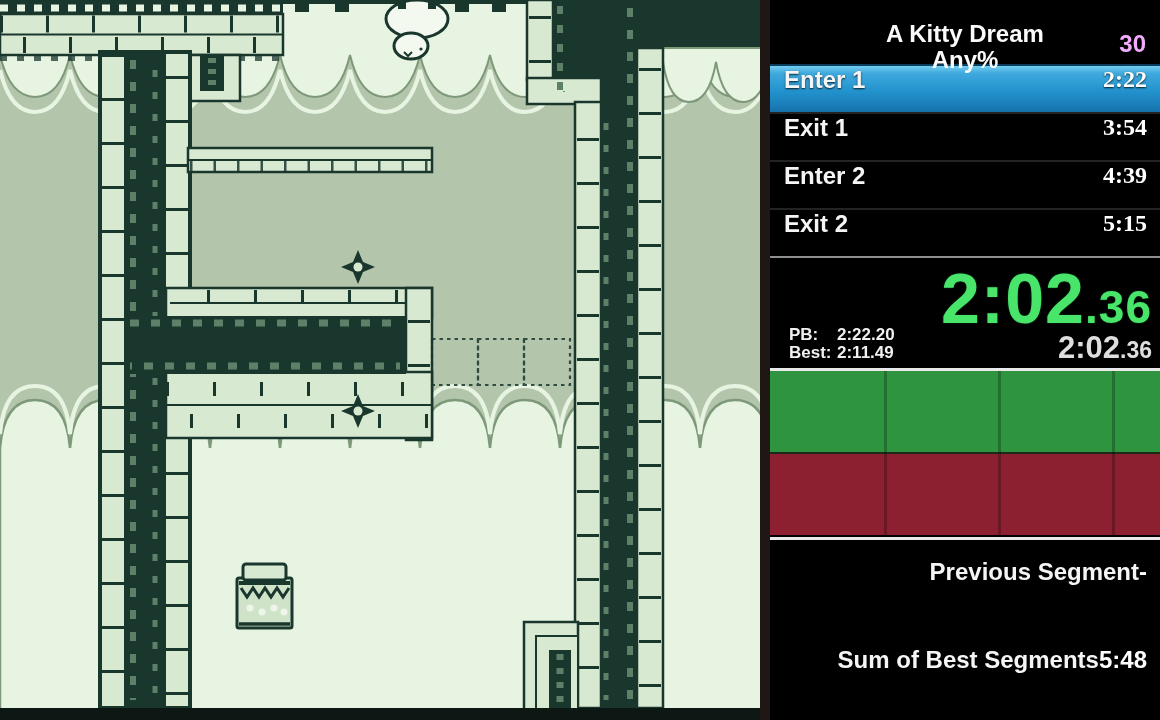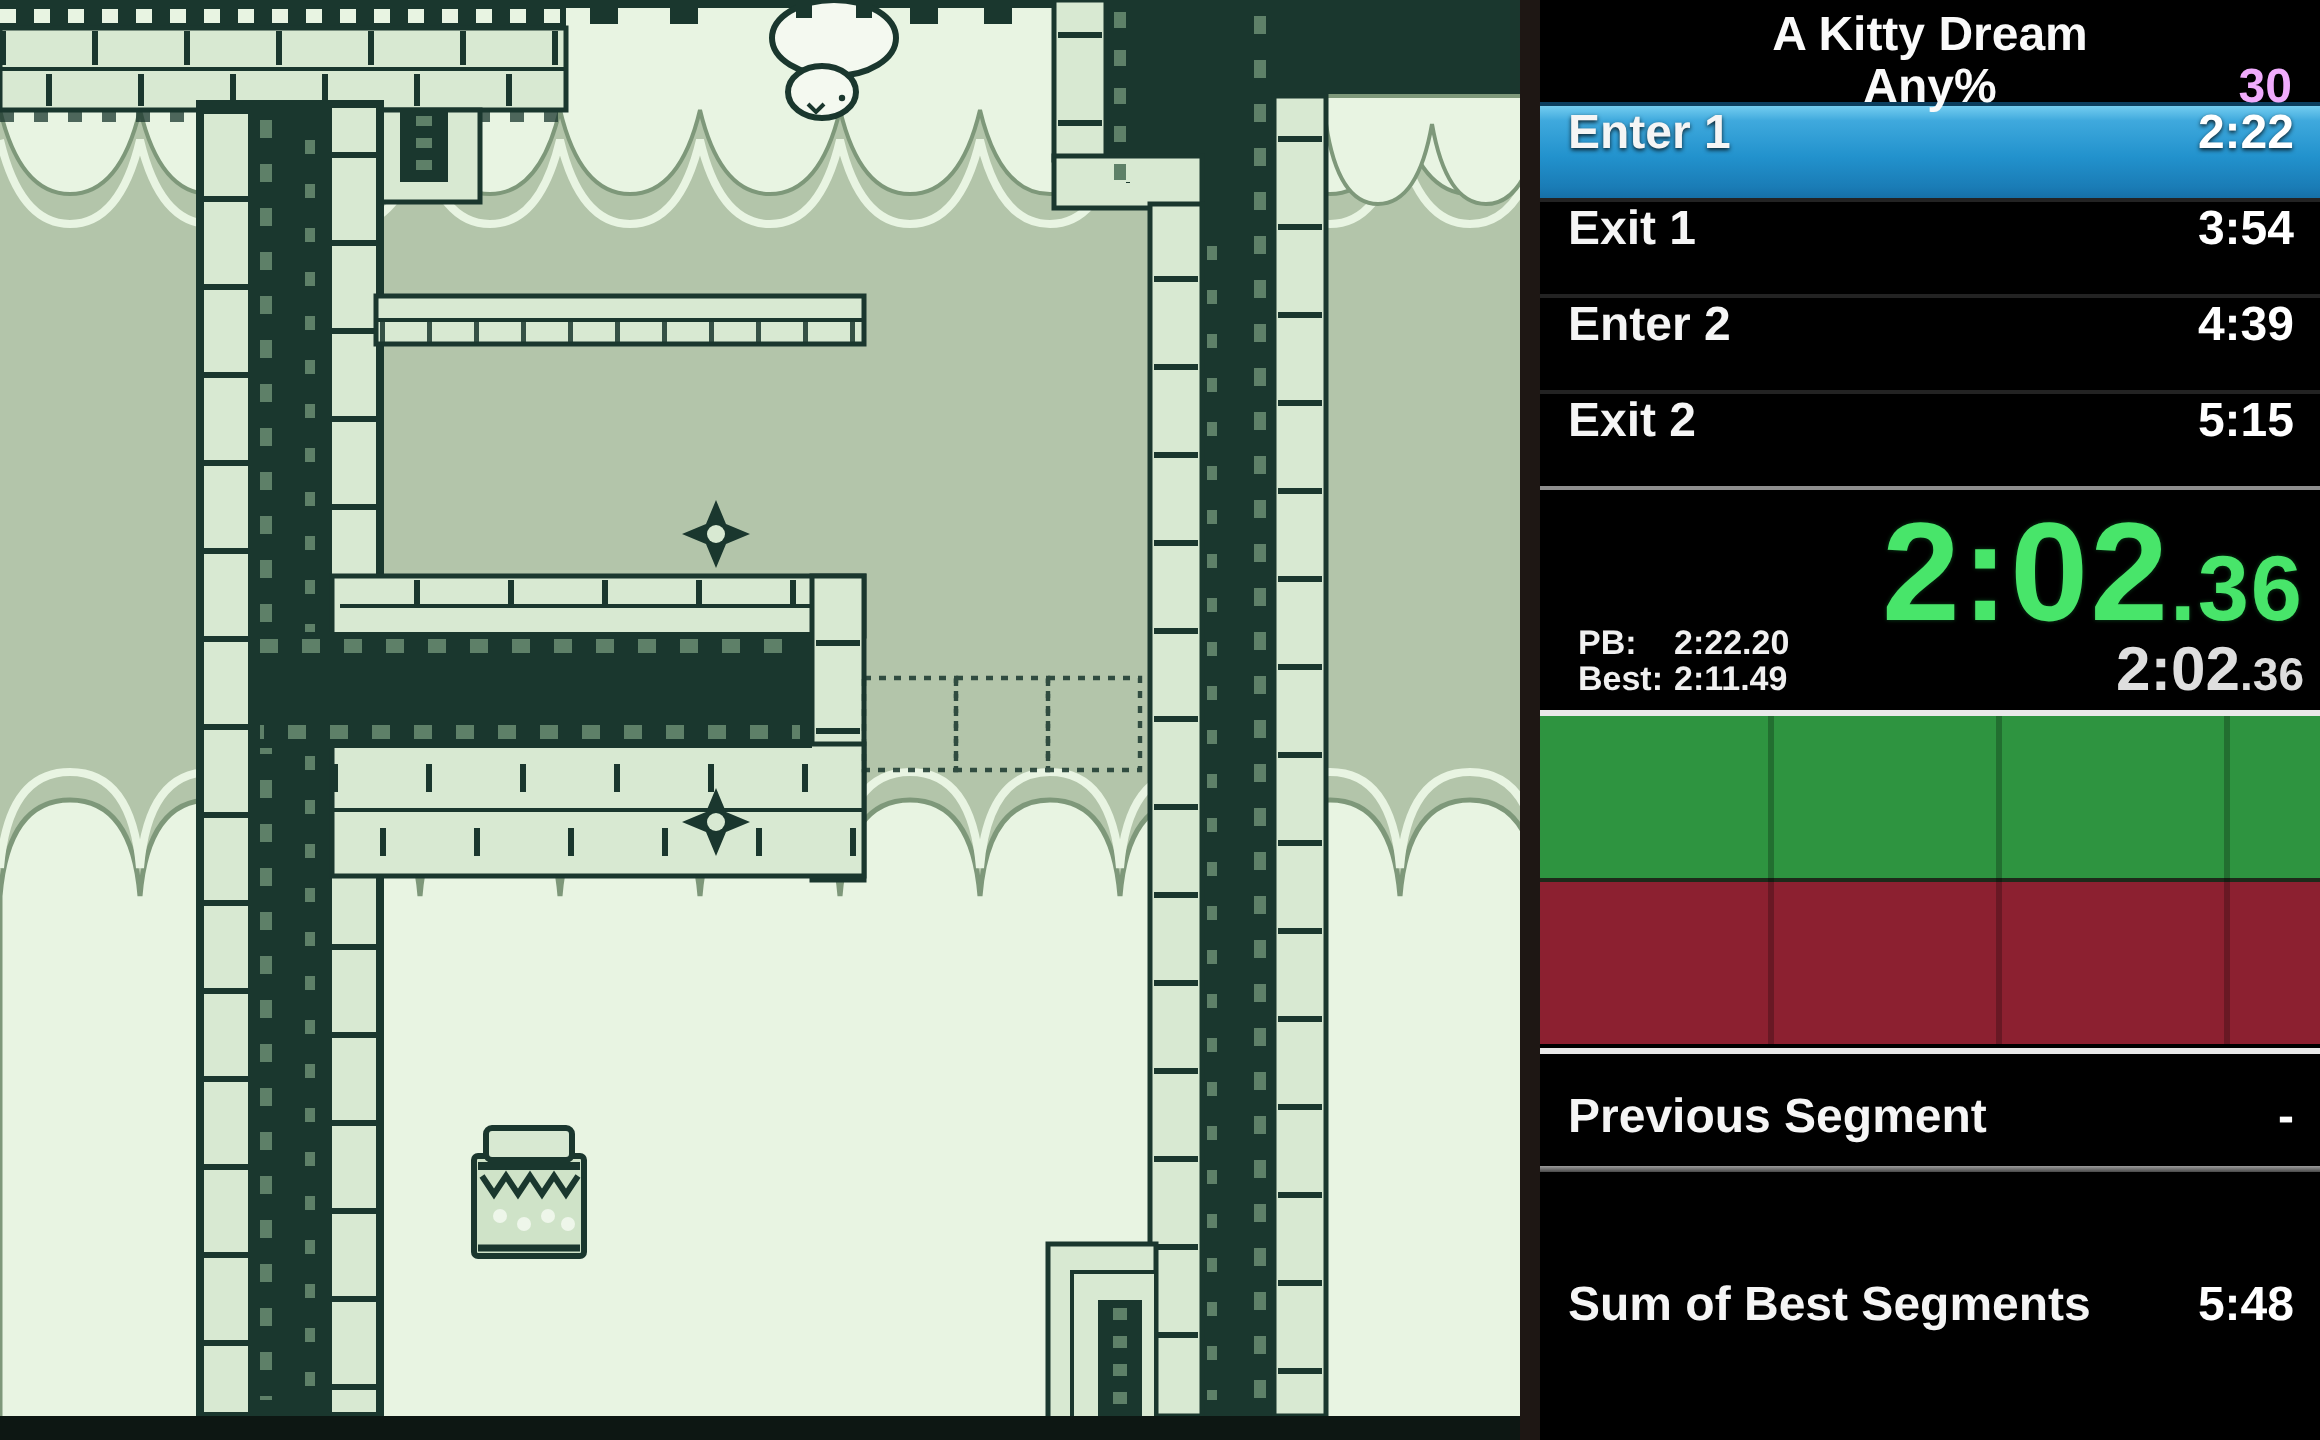--- a/index.html
+++ b/index.html
@@ -7,31 +7,31 @@
   body { font-family:"Liberation Sans", sans-serif; }
   #app { position:relative; width:1160px; height:720px; display:flex; }
 
   
   #game-area { width:770px; height:720px; position:relative; background:#b3c5aa; }
   #game-area svg { display:block; }
 
   
   #timer-panel { width:390px; height:720px; background:#000; color:#f2f2f2; display:flex; flex-direction:column; }
 
-  .title-block { height:51px; position:relative; padding-top:4px; }
+  .title-block { height:64px; position:relative; padding-top:20px; }
   .title-line1 { text-align:center; font-size:24px; font-weight:bold; line-height:27px; color:#fafafa; }
   .title-line2 { text-align:center; font-size:24px; font-weight:bold; line-height:26px; color:#fafafa; }
   .attempts { position:absolute; right:14px; top:30px; font-size:24px; font-weight:bold; color:#f0abfc; }
 
   .seg-rows { display:flex; flex-direction:column; }
   .seg-row { height:48px; display:flex; align-items:flex-start; justify-content:space-between;
              padding:0 13px 0 14px; background:#000; border-top:2px solid #232323; }
   .seg-row:first-child { border-top:none; }
   .seg-row .seg-name { font-size:24px; font-weight:bold; color:#f5f5f5; text-shadow:0 1px 2px rgba(0,0,0,.8); }
-  .seg-row .seg-time { font-size:24px; font-weight:bold; color:#fff; text-shadow:0 1px 2px rgba(0,0,0,.8); }
+  .seg-row .seg-time { font-size:24px; font-weight:bold; color:#fff; text-shadow:0 1px 2px rgba(0,0,0,.8);font-family:Liberation Serif, serif; }
   .seg-row.active { background:linear-gradient(180deg,#74cdf0 0%,#3fa9dd 16%,#2292cd 55%,#1a7cb6 88%,#1670a7 100%);
                     border-top:2px solid #0b3e5e; }
 
   .after-splits-sep { height:2px; background:#8f8f8f; }
 
   .timer-block { height:110px; position:relative; background:#000; }
   .big-time { position:absolute; top:2px; right:8px; font-weight:bold; color:#48e56a;
               text-shadow:0 0 2px rgba(30,200,80,.35); white-space:nowrap; }
   .big-time .t-main { font-size:70px; line-height:78px; letter-spacing:1px; }
   .big-time .t-frac { font-size:46px; letter-spacing:1px; }
@@ -41,21 +41,21 @@
   .sub-time { position:absolute; right:8px; bottom:2px; font-weight:bold; color:#dedede; white-space:nowrap; }
   .sub-time .t-main { font-size:31px; }
   .sub-time .t-frac { font-size:23px; }
 
   .split-graph { height:172px; border-top:3px solid #e9e9e9; border-bottom:3px solid #e9e9e9;
                  position:relative; display:flex; flex-direction:column; }
   .graph-top { height:83px; background:#2e9440; border-bottom:2px solid #1d2a1a; }
   .graph-bottom { height:81px; background:#8c2030; }
   .graph-div { position:absolute; top:0; bottom:0; width:3px; background:rgba(0,0,0,.25); }
 
-  .footer { flex:1; display:flex; flex-direction:column; }
+  .footer { flex:1; display:flex; flex-direction:column;align-items:flex-end; }
   .footer-gap { height:8px; background:#000; }
   .footer-row { height:48px; display:flex; align-items:center; justify-content:space-between; padding:0 13px 0 14px; }
   .footer-row .f-label { font-size:24px; font-weight:bold; color:#f5f5f5; }
   .footer-row .f-value { font-size:24px; font-weight:bold; color:#fff; }
   .footer-sep { height:3px; background:linear-gradient(#9c9c9c,#4a4a4a); }
   .footer-row.last { flex:1; align-items:center; }
 </style>
 </head>
 <body>
 

